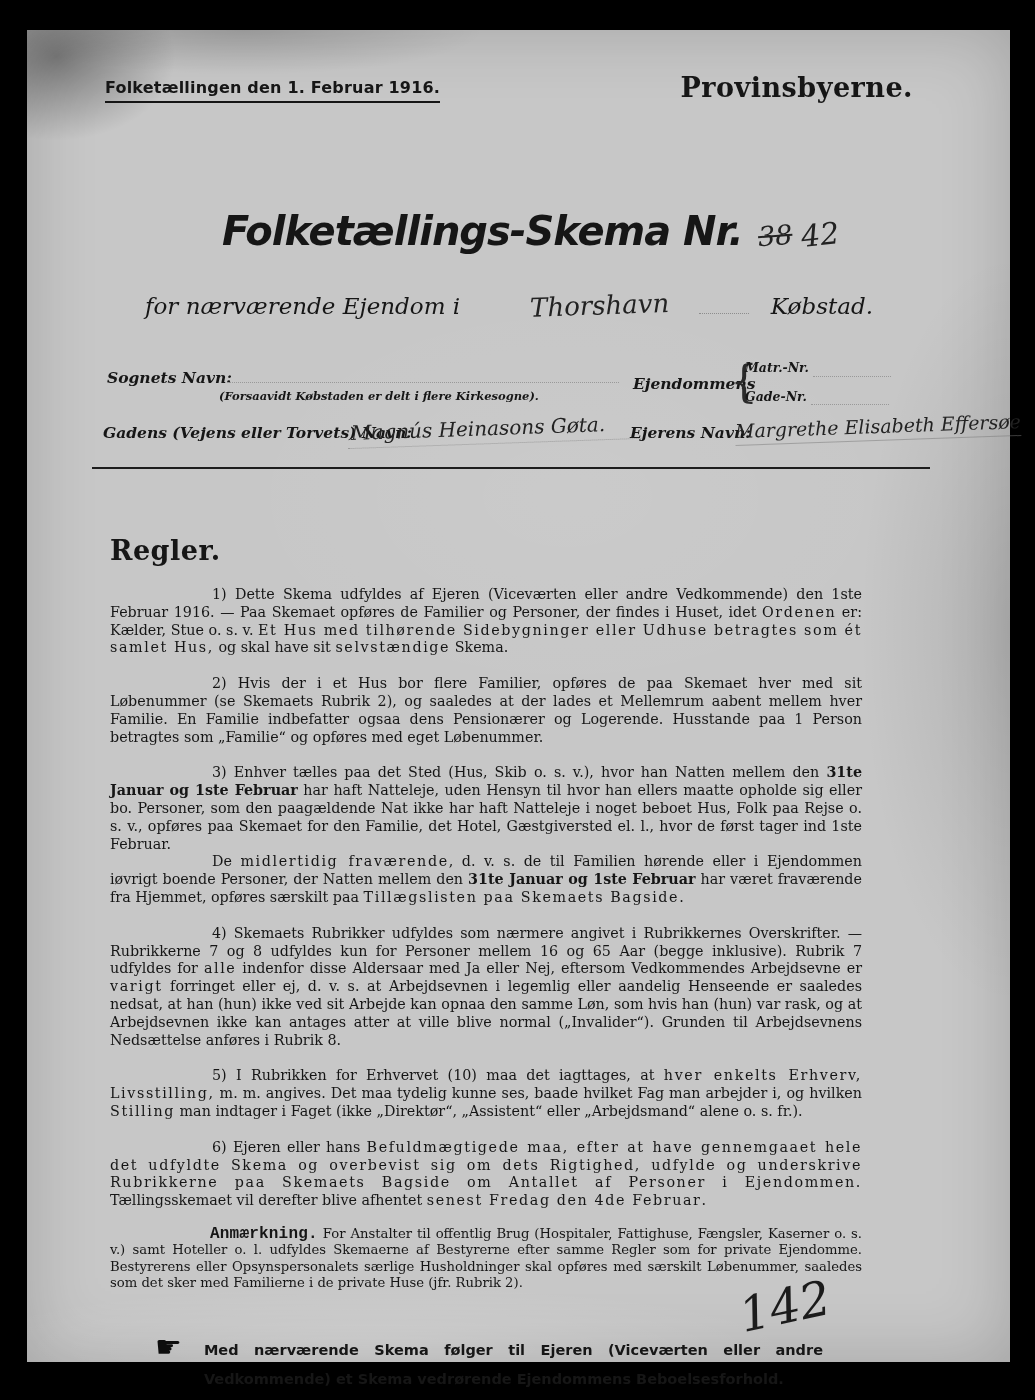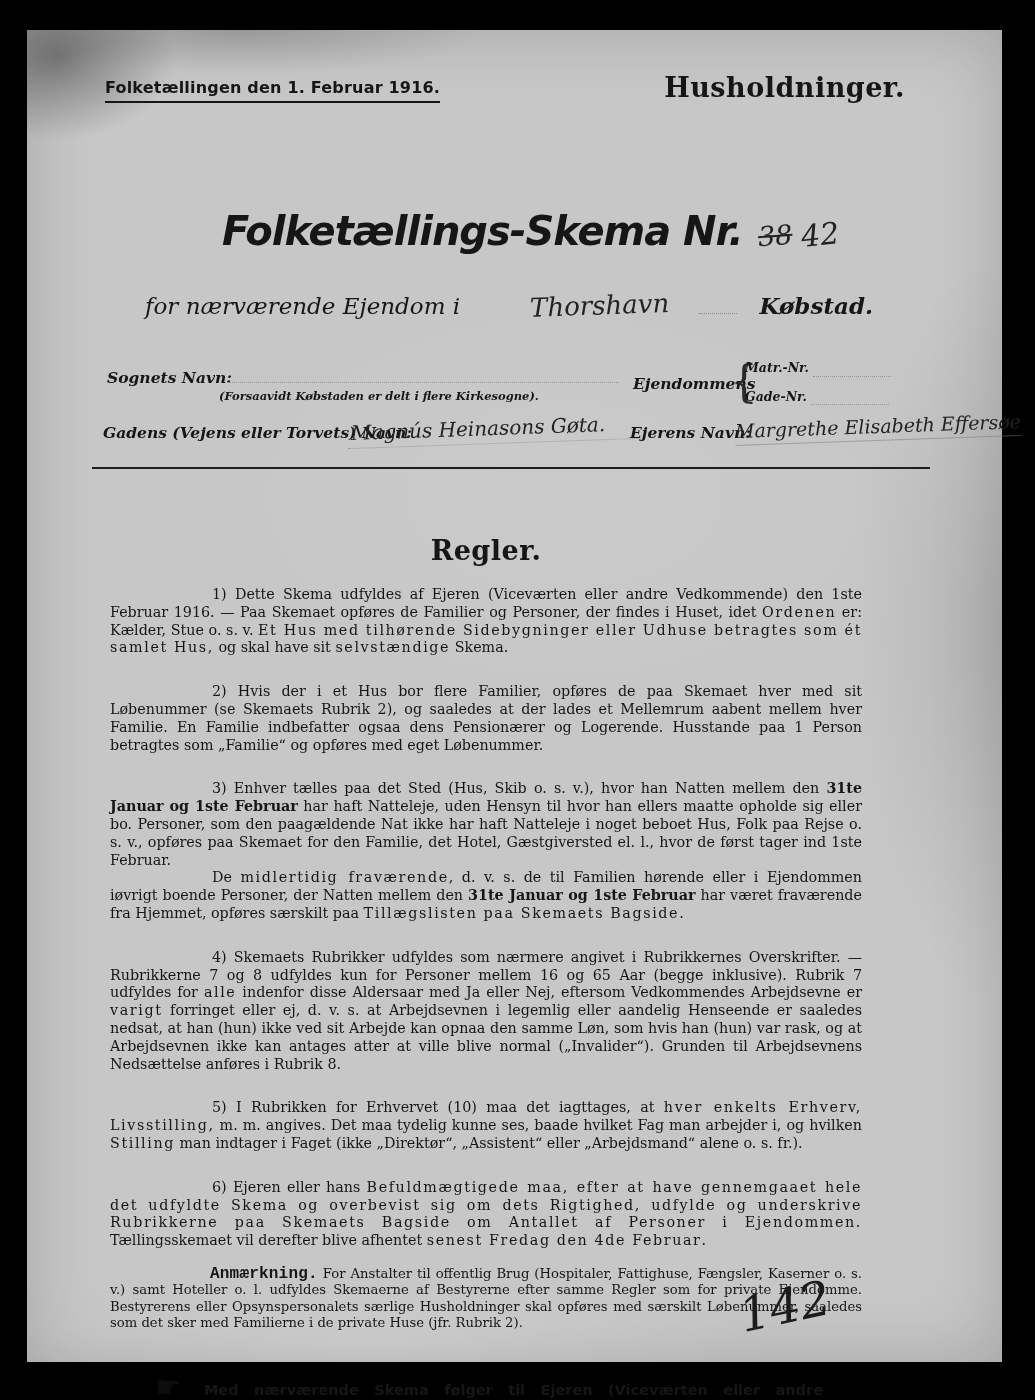--- a/index.html
+++ b/index.html
@@ -10,20 +10,21 @@
   .paper{
     position:absolute;left:27px;top:30px;width:975px;height:1332px;
     background:
       radial-gradient(ellipse 170px 120px at 3% 2%, rgba(0,0,0,.38), transparent 70%),
       radial-gradient(ellipse 320px 60px at 22% 0%, rgba(0,0,0,.16), transparent 75%),
       radial-gradient(ellipse 200px 500px at 100% 45%, rgba(0,0,0,.10), transparent 75%),
       radial-gradient(ellipse 600px 90px at 35% 99%, rgba(255,255,255,.22), transparent 70%),
       radial-gradient(ellipse 500px 300px at 55% 35%, rgba(255,255,255,.06), transparent 70%),
       #c7c7c7;
     box-shadow: inset 0 0 70px rgba(0,0,0,.18);
+    padding-left: 8px;
   }
   
   .hdr-left{
     position:absolute;left:78px;top:48px;
     font-family:"DejaVu Sans",sans-serif;font-weight:bold;font-size:16px;
     border-bottom:2px solid #151515;padding-bottom:4px;letter-spacing:.2px;
   }
   .hdr-right{
     position:absolute;right:97px;top:42px;
     font-family:"DejaVu Serif",serif;font-weight:bold;font-size:27px;letter-spacing:.5px;
@@ -41,21 +42,21 @@
   }
   .hand-no{display:inline-block;font-size:30px;margin-left:4px;transform:rotate(-6deg);}
   
   .subtitle-row{
     position:absolute;left:118px;top:258px;width:728px;
     display:flex;align-items:baseline;font-size:23px;font-style:italic;
   }
   .sub-prefix{white-space:nowrap;}
   .sub-hw{font-size:26px;margin-left:62px;padding:0 30px 2px 8px;transform:rotate(-2deg);white-space:nowrap;}
   .sub-fill{flex:1;border-bottom:1px dotted #8d8d8d;height:1.1em;}
-  .sub-suffix{font-weight:bold;white-space:nowrap;margin-left:22px;}
+  .sub-suffix{font-weight:normal;white-space:nowrap;margin-left:22px;}
   
   .f-label{font-weight:bold;font-style:italic;font-size:15.5px;white-space:nowrap;}
   .sognets-label{position:absolute;left:80px;top:338px;}
   .sognets-line{position:absolute;left:200px;top:336px;width:392px;height:16px;border-bottom:1px dotted #999;}
   .sognets-note{position:absolute;left:192px;top:359px;font-size:11.5px;font-weight:bold;font-style:italic;}
   .ejend-label{position:absolute;left:606px;top:344px;}
   .ejend-brace{position:absolute;left:703px;top:326px;font-size:44px;font-weight:normal;color:#2a2a2a;}
   .matr-row{position:absolute;left:718px;top:330px;display:flex;align-items:flex-start;}
   .gade-row{position:absolute;left:718px;top:358px;display:flex;align-items:center;}
   .mg-label{font-weight:bold;font-style:italic;font-size:12.5px;white-space:nowrap;}
@@ -63,25 +64,25 @@
   .gadens-label{position:absolute;left:76px;top:393px;}
   .gadens-hw{position:absolute;left:320px;top:386px;font-size:20px;transform:rotate(-2deg);
     border-bottom:1px dotted #9a9a9a;padding:0 36px 3px 4px;}
   .ejerens-label{position:absolute;left:603px;top:393px;}
   .ejerens-hw{position:absolute;left:708px;top:385px;font-size:19px;transform:rotate(-2deg);white-space:nowrap;
     border-bottom:1px solid rgba(120,120,120,.5);padding-bottom:3px;}
   .divider{position:absolute;left:65px;top:437px;width:838px;height:2px;background:#1d1d1d;}
   
   .content{position:absolute;left:83px;top:505px;width:752px;}
   .regler-heading{
-    text-align:center;font-weight:bold;font-size:27px;letter-spacing:.5px;margin:0 0 20px 0;
+    text-align:left;font-weight:bold;font-size:27px;letter-spacing:.5px;margin:0 0 20px 0;
   }
   .rules-body{font-size:14.3px;line-height:17.8px;text-align:justify;}
   .rules-body p{margin:0;text-indent:102px;}
-  .rules-body p.rule-gap{margin-top:26px;}
+  .rules-body p.rule-gap{margin-top:18px;}
   .sp{letter-spacing:1.6px;}
   .b{font-weight:bold;}
   .bs{font-family:Liberation Mono, monospace;font-weight:bold;font-size:16px;letter-spacing:.2px;}
   .remark{font-size:13.2px;line-height:16.4px;text-align:justify;text-indent:100px;margin-top:16px;}
   
   .footer-note{display:flex;gap:22px;margin:44px 0 0 45px;width:668px;align-items:flex-start;}
   .manicule{font-family:"DejaVu Sans",sans-serif;font-size:30px;line-height:22px;color:#0d0d0d;}
   .footer-text{
     font-family:"DejaVu Sans",sans-serif;font-weight:bold;font-size:14.5px;line-height:29px;
     width:648px;text-align:justify;
@@ -90,21 +91,21 @@
     position:absolute;left:712px;top:1248px;font-size:48px;transform:rotate(-12deg);
     color:#1b1b1b;
   }
 </style>
 </head>
 <body>
 
 <div class="paper">
 
   <div class="hdr-left">Folketællingen den 1. Februar 1916.</div>
-  <div class="hdr-right">Husholdninger.</div>
+  <div class="hdr-right">Provinsbyerne.</div>
 
   <div class="title-row">
     <span class="title-main">Folketællings-Skema Nr.</span>
     <span class="hw struck-no">38</span>
     <span class="hw hand-no">42</span>
   </div>
 
   <div class="subtitle-row">
     <span class="sub-prefix">for nærværende Ejendom i</span>
     <span class="hw sub-hw">Thorshavn</span>

